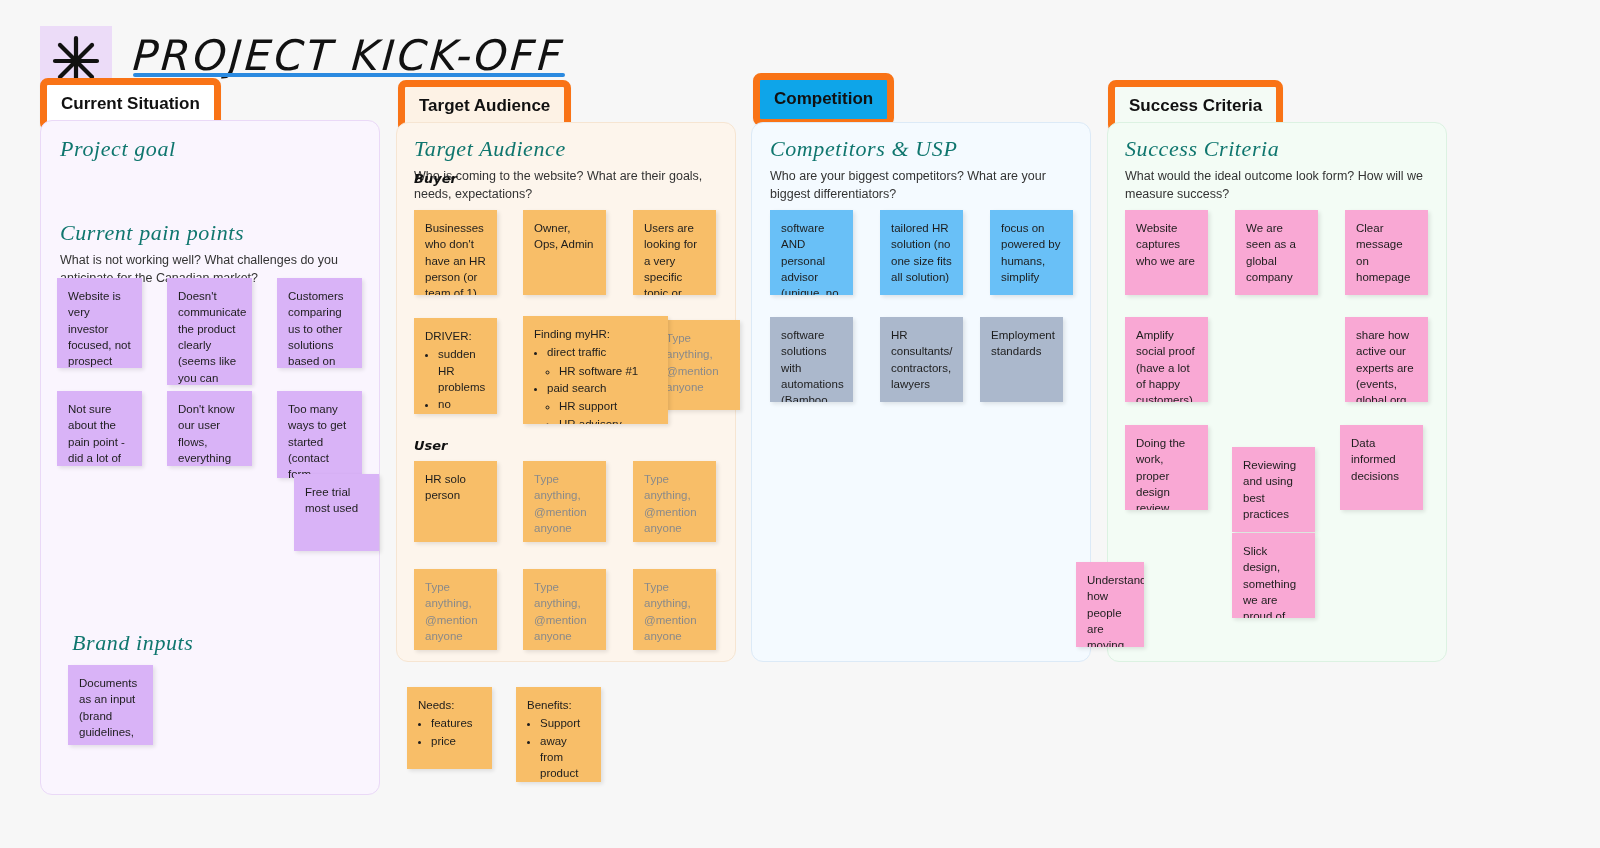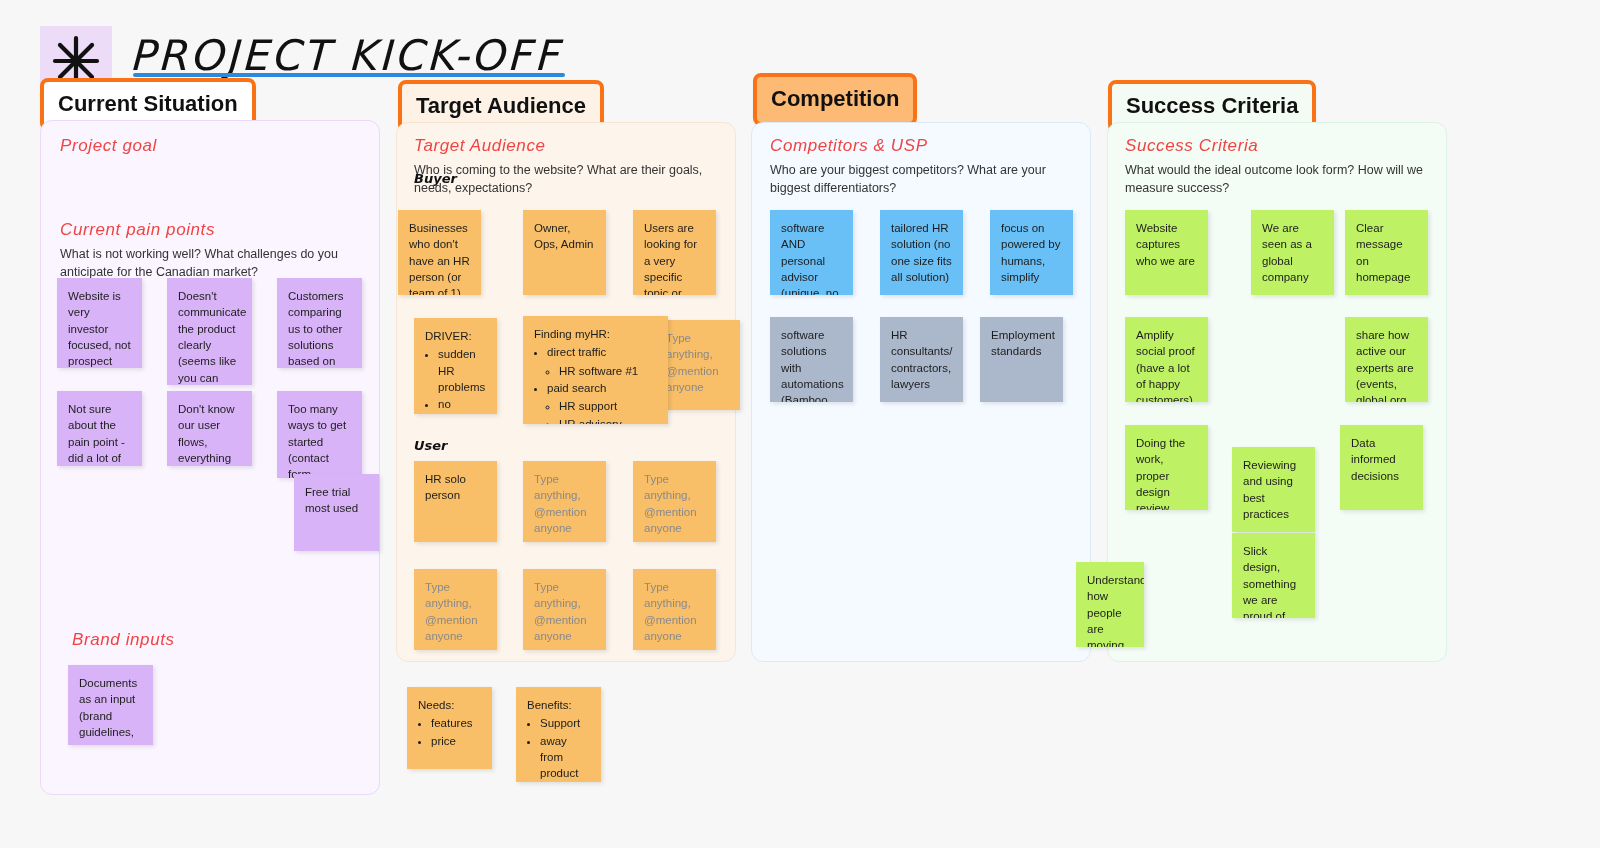--- a/index.html
+++ b/index.html
@@ -29,39 +29,39 @@
   .title-underline {
     position: absolute; left: 133px; top: 73px;
     width: 432px; height: 4px; background: #2b8ae0;
     border-radius: 2px;
   }
 
   
   .tab {
     position: absolute;
     border-radius: 8px;
-    border: 4px solid #f97316;
+    border: 7px solid #f97316;
     background: #fff;
-    font-size: 22px; font-weight: 700; color: #111;
+    font-size: 17px; font-weight: 700; color: #111;
     padding: 9px 14px 10px;
     box-shadow: 0 1px 2px rgba(0,0,0,.06);
     white-space: nowrap;
   }
 
   
   .panel {
     position: absolute;
     border-radius: 12px;
     border: 1px solid rgba(0,0,0,.07);
   }
   .panel-head { position: absolute; }
   .panel-title {
-    font-family: Liberation Sans, sans-serif;
+    font-family: Liberation Serif, serif;
     font-style: italic;
-    font-size: 17px; letter-spacing: .6px; color: #ef4444;
+    font-size: 22px; letter-spacing: .6px; color: #0f766e;
     white-space: nowrap;
   }
   .panel-sub {
     font-size: 12.5px; color: #333; margin-top: 5px;
     line-height: 1.45;
   }
   .group-label {
     position: absolute;
     font-family: "DejaVu Sans", sans-serif;
     font-style: italic;
@@ -75,21 +75,21 @@
     line-height: 1.42;
     color: #1d1d1d;
     padding: 10px 11px;
     box-shadow: 2px 2px 4px rgba(0,0,0,.10);
     overflow: hidden;
   }
   .note.purple { background: #d9b3f7; }
   .note.orange { background: #f8be68; }
   .note.blue   { background: #69c0f7; }
   .note.grey   { background: #abb8cc; }
-  .note.green  { background: #bef264; }
+  .note.green  { background: #f9a8d4; }
   .note .ph { color: #8a8a8a; }
   .note ul { margin: 2px 0 0 13px; }
   .note ul ul { margin-left: 12px; }
   .note li { margin-bottom: 1px; }
 </style>
 </head>
 <body>
 
 <div id="board">
 
@@ -103,21 +103,21 @@
           <line x1="45" y1="13" x2="13" y2="45"></line>
         </g>
       </svg>
     </span>
   </div>
   <div class="title">PROJECT KICK-OFF</div>
   <div class="title-underline"></div>
 
   <div class="tab" style="left:40px; top:78px;">Current Situation</div>
   <div class="tab" style="left:398px; top:80px; background:#fdf2e5;">Target Audience</div>
-  <div class="tab" style="left:753px; top:73px; background:#fdba74;">Competition</div>
+  <div class="tab" style="left:753px; top:73px; background:#0ea5e9;">Competition</div>
   <div class="tab" style="left:1108px; top:80px; background:#f4fbf5;">Success Criteria</div>
 
   <div class="panel" style="left:40px; top:120px; width:340px; height:675px; background:#faf5fe; border-color:#ead9f7;">
   </div>
 
   <div class="panel-head" style="left:60px; top:136px; width:310px;">
     <div class="panel-title">Project goal</div>
   </div>
 
   <div class="panel-head" style="left:60px; top:220px; width:310px;">
@@ -141,21 +141,21 @@
   <div class="panel" style="left:396px; top:122px; width:340px; height:540px; background:#fdf5ec; border-color:#f6e5d2;">
   </div>
 
   <div class="panel-head" style="left:414px; top:136px; width:310px;">
     <div class="panel-title">Target Audience</div>
     <div class="panel-sub">Who is coming to the website? What are their goals, needs, expectations?</div>
   </div>
 
   <div class="group-label" style="left:414px; top:171px;">Buyer</div>
 
-  <div class="note orange" style="left:398px; top:210px; width:83px; height:85px;">Businesses who don't have an HR person (or team of 1)</div>
+  <div class="note orange" style="left:414px; top:210px; width:83px; height:85px;">Businesses who don't have an HR person (or team of 1)</div>
   <div class="note orange" style="left:523px; top:210px; width:83px; height:85px;">Owner, Ops, Admin</div>
   <div class="note orange" style="left:633px; top:210px; width:83px; height:85px;">Users are looking for a very specific topic or problem</div>
 
   <div class="note orange" style="left:414px; top:318px; width:83px; height:96px;">
     <div>DRIVER:</div>
     <ul>
       <li>sudden HR problems</li>
       <li>no existing structure</li>
 
     </ul>
@@ -228,21 +228,21 @@
 
   <div class="panel" style="left:1107px; top:122px; width:340px; height:540px; background:#f3fcf5; border-color:#dcf2e2;">
   </div>
 
   <div class="panel-head" style="left:1125px; top:136px; width:310px;">
     <div class="panel-title">Success Criteria</div>
     <div class="panel-sub">What would the ideal outcome look form? How will we measure success?</div>
   </div>
 
   <div class="note green" style="left:1125px; top:210px; width:83px; height:85px;">Website captures who we are</div>
-  <div class="note green" style="left:1235px; top:210px; width:83px; height:85px;margin-left:16px;">We are seen as a global company</div>
+  <div class="note green" style="left:1235px; top:210px; width:83px; height:85px;">We are seen as a global company</div>
   <div class="note green" style="left:1345px; top:210px; width:83px; height:85px;">Clear message on homepage</div>
 
   <div class="note green" style="left:1125px; top:317px; width:83px; height:85px;">Amplify social proof (have a lot of happy customers)</div>
   <div class="note green" style="left:1345px; top:317px; width:83px; height:85px;">share how active our experts are (events, global org, partners), in the field</div>
 
   <div class="note green" style="left:1125px; top:425px; width:83px; height:85px;">Doing the work, proper design review process, think about it</div>
   <div class="note green" style="left:1232px; top:447px; width:83px; height:85px;">Reviewing and using best practices</div>
   <div class="note green" style="left:1340px; top:425px; width:83px; height:85px;">Data informed decisions</div>
 
   <div class="note green" style="left:1076px; top:533px; width:68px; height:85px;margin-top:29px;">Understand how people are moving through the website</div>

